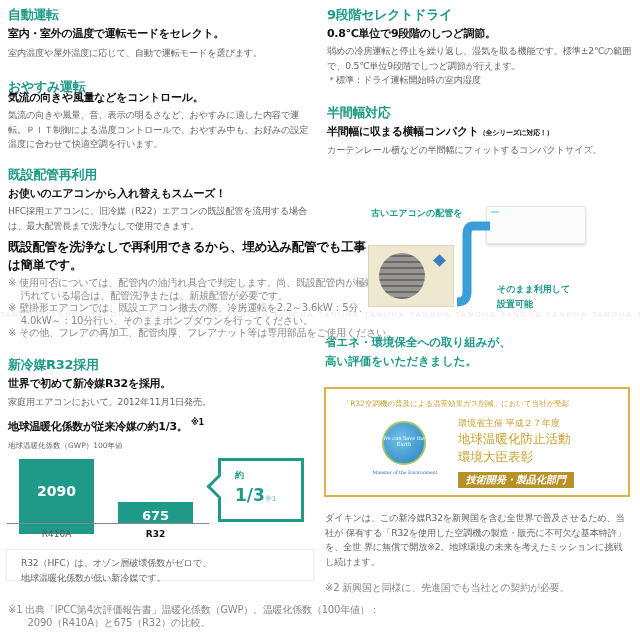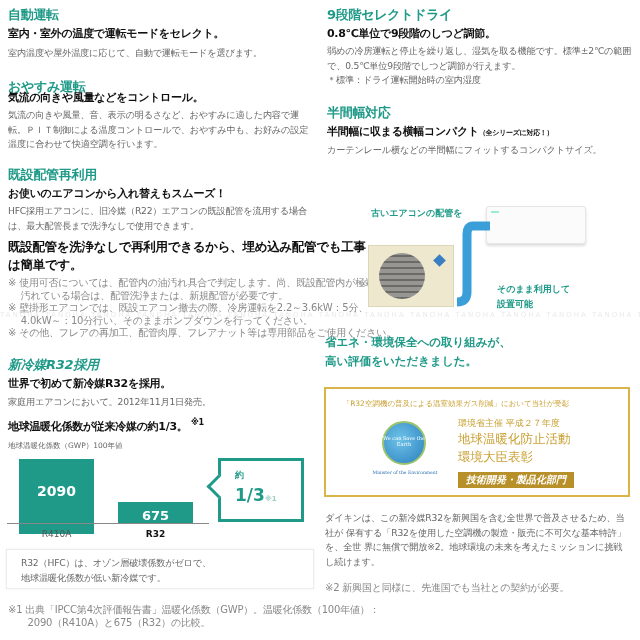--- a/index.html
+++ b/index.html
@@ -11,21 +11,21 @@
   .h-green { color: #1f9a88; font-weight: bold; font-size: 13px; letter-spacing: -0.3px; }
   .h-sub { color: #111; font-weight: bold; font-size: 11px; letter-spacing: -0.3px; }
   .h-sub-lg { color: #111; font-weight: bold; font-size: 12.5px; line-height: 18px; letter-spacing: -0.3px; }
   .p { color: #666; font-size: 9.2px; line-height: 14.5px; letter-spacing: -0.2px; }
   .note { color: #888; font-size: 10px; line-height: 12.5px; letter-spacing: -0.2px; }
   .abs { position: absolute; }
   .watermark { position: absolute; top: 311px; left: 0; width: 640px; font-size: 7px; color: #eaeaea; letter-spacing: 2px; white-space: nowrap; overflow: hidden; }
   .bar { position: absolute; background: #1f9a88; color: #fff; font-weight: bold; text-align: center; }
   .callout { position: absolute; left: 218px; top: 458px; width: 86px; height: 64px; border: 3px solid #1f9a88; background: #fff; }
   .callout:before { content: ""; position: absolute; left: -11px; top: 17px; width: 14px; height: 14px; background: #fff; border-left: 3px solid #1f9a88; border-bottom: 3px solid #1f9a88; transform: rotate(45deg); }
-  .infobox { position: absolute; left: 6px; top: 549px; width: 308px; height: 40px; border: 1px solid #ececec; box-shadow: 0 0 2px #eee; padding: 6px 14px; }
+  .infobox { position: absolute; left: 6px; top: 549px; width: 308px; height: 32px; border: 1px solid #ececec; box-shadow: 0 0 2px #eee; padding: 6px 14px; }
   .award { position: absolute; left: 324px; top: 387px; width: 306px; height: 110px; border: 2px solid #d8b449; }
   .gold { color: #c9a032; }
   .badge { background: #b8902a; color: #fff; font-weight: bold; font-size: 10px; padding: 1px 8px; display: inline-block; font-style: italic; }
 </style>
 </head>
 <body>
 
 <div class="watermark">TANOHA   TANOHA   TANOHA   TANOHA   TANOHA   TANOHA   TANOHA   TANOHA   TANOHA   TANOHA   TANOHA   TANOHA   TANOHA   TANOHA   TANOHA</div>
 
 <div class="col left">
@@ -52,21 +52,21 @@
     <div>は簡単です。</div>
   </div>
   <div class="abs note" style="top:277px;white-space:nowrap;">
     <div>※ 使用可否については、配管内の油汚れ具合で判定します。尚、既設配管内が極端に</div>
     <div>　 汚れている場合は、配管洗浄または、新規配管が必要です。</div>
     <div>※ 壁掛形エアコンでは、既設エアコン撤去の際、冷房運転を2.2～3.6kW：5分、</div>
     <div>　 4.0kW～：10分行い、そのままポンプダウンを行ってください。</div>
     <div>※ その他、フレアの再加工、配管肉厚、フレアナット等は専用部品をご使用ください。</div>
   </div>
 
-  <div class="abs h-green" style="top:356px;font-style:italic;">新冷媒R32採用</div>
+  <div class="abs h-green" style="top:356px;">新冷媒R32採用</div>
   <div class="abs h-sub" style="top:376px;">世界で初めて新冷媒R32を採用。</div>
   <div class="abs p" style="top:395px;white-space:nowrap;">家庭用エアコンにおいて。2012年11月1日発売。</div>
   <div class="abs h-sub" style="top:418px;white-space:nowrap;">
     <span>地球温暖化係数が従来冷媒の約1/3。</span>
     <sup style="font-size:8px;">※1</sup>
   </div>
   <div class="abs" style="top:441px;font-size:7.5px;color:#666;white-space:nowrap;">地球温暖化係数（GWP）100年値</div>
 </div>
 
 <div>

